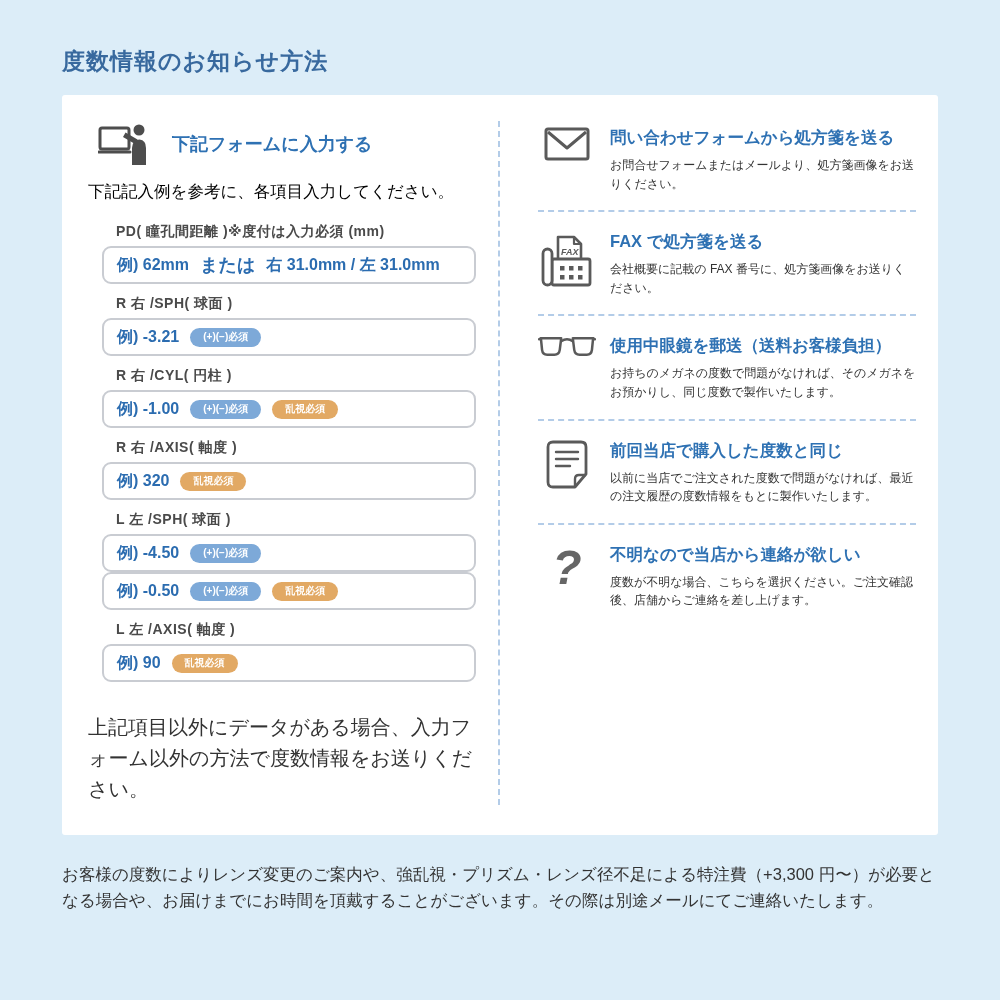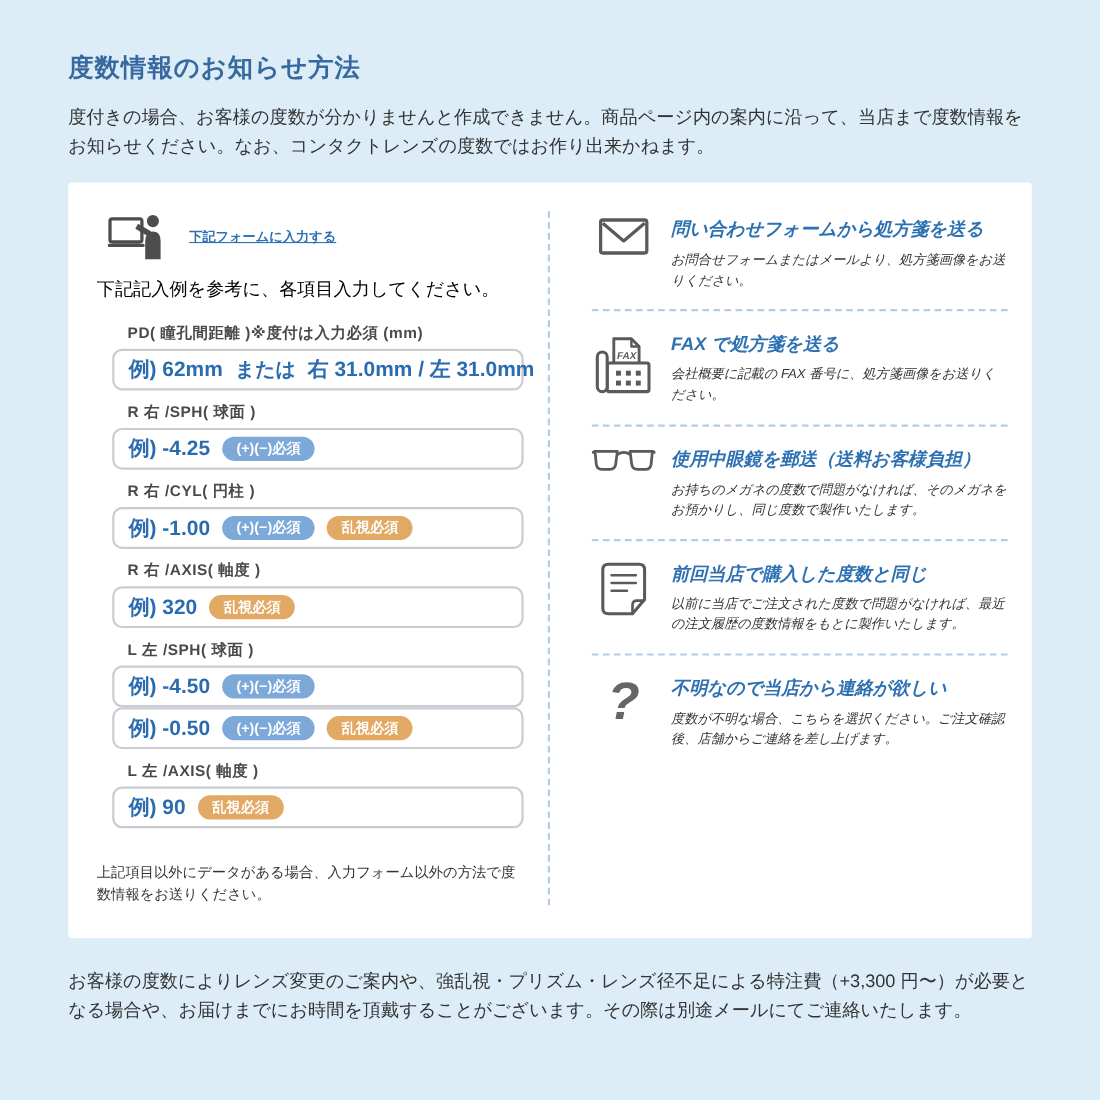--- a/index.html
+++ b/index.html
@@ -20,63 +20,62 @@
     background:#fff; border-radius:3px;
     display:flex; align-items:stretch;
     padding:26px 22px 30px 24px;
   }
   .col-left { width:412px; padding-right:22px; flex:none; }
   .v-divider { border-left:2px dashed #b3cce8; flex:none; }
   .col-right { flex:1; padding-left:38px; padding-top:6px; }
 
   
   .form-header { display:flex; align-items:center; gap:22px; margin:2px 0 16px 12px; }
-  .form-heading { font-size:12px; font-weight:bold; color:#2e71b3;text-decoration:underline; }
+  .form-heading { font-size:18px; font-weight:bold; color:#2e71b3; }
   .form-instruction { font-size:16.5px; color:#000000; margin:0 0 20px 2px; }
   .field-group { margin-left:16px; }
   .field-label { font-size:14px; font-weight:bold; color:#4a4a4a; margin:11px 0 5px 14px; letter-spacing:0.5px; }
   .field-box {
     border:2px solid #c9ccd2; border-radius:9px; background:#fff;
     height:38px; display:flex; align-items:center; gap:11px;
     padding:0 8px 0 13px;
   }
-  .field-value { font-size:19px; font-weight:bold; color:#2b6cb0; white-space:nowrap; }
+  .field-value { font-size:16px; font-weight:bold; color:#2b6cb0; white-space:nowrap; }
   .field-conn { font-size:18px; font-weight:bold; color:#2b6cb0; white-space:nowrap; }
   .badge {
-    border-radius:999px; color:#fff; font-size:13px; font-weight:bold;
+    border-radius:999px; color:#fff; font-size:10px; font-weight:bold;
     padding:4px 13px 5px; white-space:nowrap; line-height:1;
   }
   .badge-blue { background:#7da9d8; }
   .badge-orange { background:#e2a964; }
-  .form-note { font-size:13px; line-height:1.55; color:#333; margin:30px 0 0 2px; }
+  .form-note { font-size:20px; line-height:1.55; color:#333; margin:30px 0 0 2px; }
 
   
   .method { display:flex; gap:14px; }
   .method-icon {
     width:58px; flex:none; display:flex; justify-content:center; align-items:flex-start;
     color:#5a5a5a;
     font-style:italic;
   }
-  .method-body { flex:1;font-style:italic; }
+  .method-body { flex:1; }
   .method-title { font-size:16.5px; font-weight:bold; color:#2e71b3; margin:0 0 7px 0; }
   .method-desc { font-size:12px; line-height:1.55; color:#333; margin:0; }
   .method-sep { border-bottom:2px dashed #b3cce8; margin:17px 0 19px 0; }
   .qmark { font-size:48px; font-weight:bold; color:#666; line-height:1; font-family:"Liberation Sans","DejaVu Sans",sans-serif; }
 
   .footer-note { font-size:16.5px; line-height:1.6; color:#333; margin:26px 0 0 0; }
 
   svg { display:block; }
 </style>
 </head>
 <body>
 
 <div class="wrap">
 
   <h1 class="page-title">度数情報のお知らせ方法</h1>
-  <p class="intro">度付きの場合、お客様の度数が分かりませんと作成できません。商品ページ内の案内に沿って、当店まで度数情報をお知らせください。なお、コンタクトレンズの度数ではお作り出来かねます。</p>
 
   <div class="card">
 
     <div class="col-left">
 
       <div class="form-header">
         <span>
           <svg width="52" height="42" viewBox="0 0 52 42" fill="none">
             <rect x="2" y="5" width="29" height="21" rx="2" stroke="#4d4d4d" stroke-width="3"></rect>
             <path d="M1 29 H32" stroke="#4d4d4d" stroke-width="3" stroke-linecap="round"></path>
@@ -97,21 +96,21 @@
           <div class="field-box">
             <span class="field-value">例) 62mm</span>
             <span class="field-conn">または</span>
             <span class="field-value">右 31.0mm / 左 31.0mm</span>
           </div>
         </div>
 
         <div>
           <div class="field-label">R 右 /SPH( 球面 )</div>
           <div class="field-box">
-            <span class="field-value">例) -4.25</span>
+            <span class="field-value">例) -3.21</span>
             <span class="badge badge-blue">(+)(−)必須</span>
           </div>
         </div>
 
         <div>
           <div class="field-label">R 右 /CYL( 円柱 )</div>
           <div class="field-box">
             <span class="field-value">例) -1.00</span>
             <span class="badge badge-blue">(+)(−)必須</span>
             <span class="badge badge-orange">乱視必須</span>

